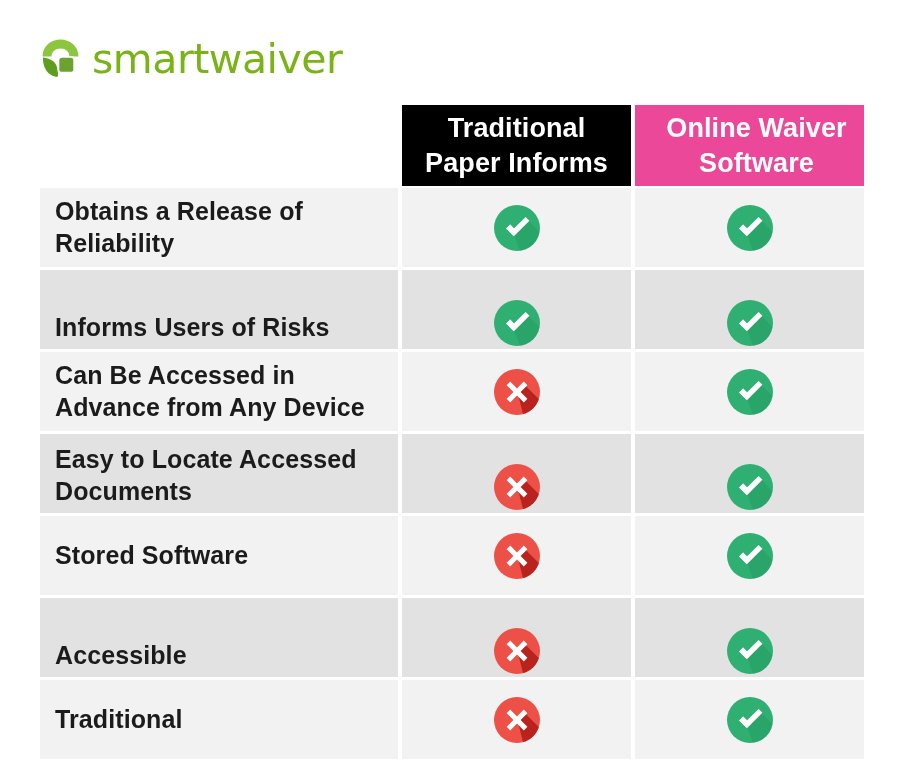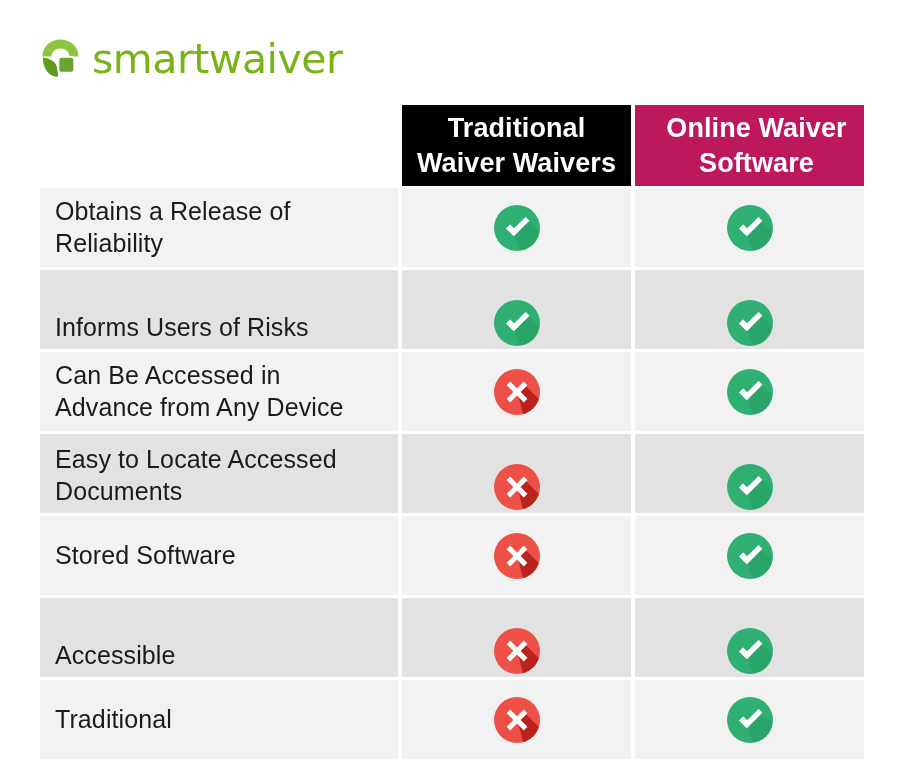--- a/index.html
+++ b/index.html
@@ -67,21 +67,21 @@
   .cell-label {
     width: 358px;
     flex: 0 0 358px;
     box-sizing: border-box;
     padding: 6px 14px 6px 15px;
     display: flex;
     align-items: center;
   }
   .cell-label .txt {
     font-size: 25px;
-    font-weight: 400;
+    font-weight: 700;
     color: #1b1b1b;
     line-height: 1.26;
     letter-spacing: 0.1px;
   }
 
   .spacer {
     width: 4px;
     flex: 0 0 4px;
     background: #ffffff;
   }
@@ -112,21 +112,21 @@
     justify-content: center;
     text-align: center;
     color: #ffffff;
     font-size: 27px;
     font-weight: 700;
     line-height: 1.27;
     letter-spacing: 0.1px;
     padding: 0 6px;
   }
   .head-orange { background: #000000; }
-  .head-green  { background: #be185d; padding-left: 20px; }
+  .head-green  { background: #ec4899; padding-left: 20px; }
 
   
   .body-row { height: 79px; }
   .row-odd  .cell-label,
   .row-odd  .cell-data { background: #f2f2f2; }
   .row-even .cell-label,
   .row-even .cell-data { background: #e2e2e2; align-items: flex-end; }
 
   .icon {
     width: 52px;
@@ -150,21 +150,21 @@
   </div>
 
   <div class="table">
 
     <div class="row header-row">
       <div class="cell-label"></div>
       <div class="spacer"></div>
       <div class="cell-head head-orange">
         <span>
           <span>Traditional</span><br>
-          <span>Waiver Waivers</span>
+          <span>Paper Informs</span>
         </span>
       </div>
       <div class="spacer"></div>
       <div class="cell-head head-green">
         <span>
           <span>Online Waiver</span><br>
           <span>Software</span>
         </span>
       </div>
     </div>

